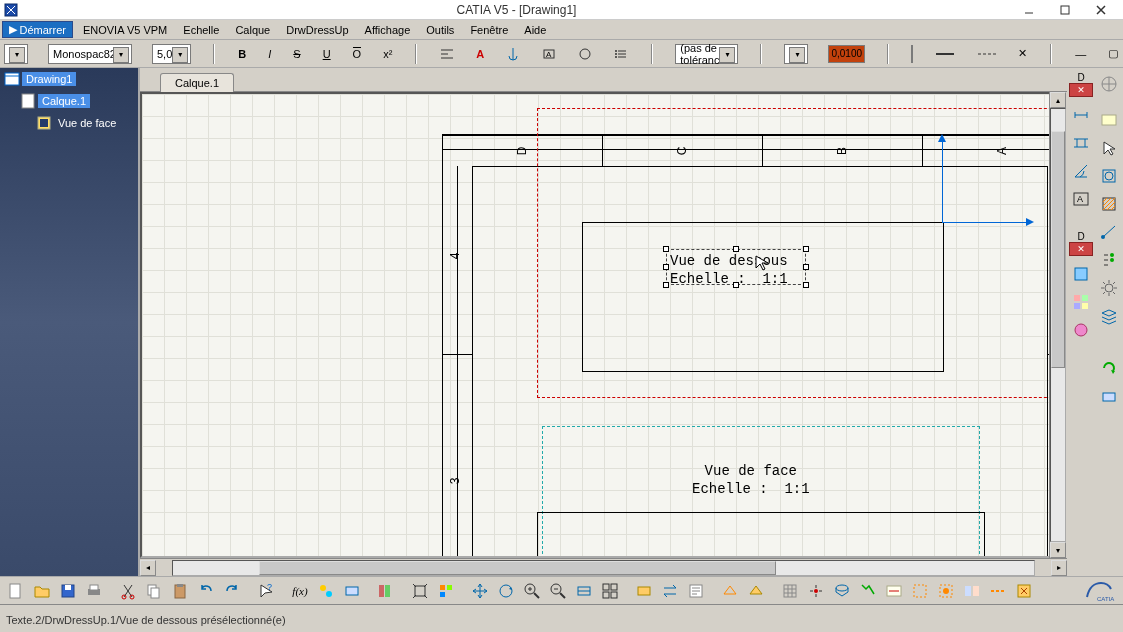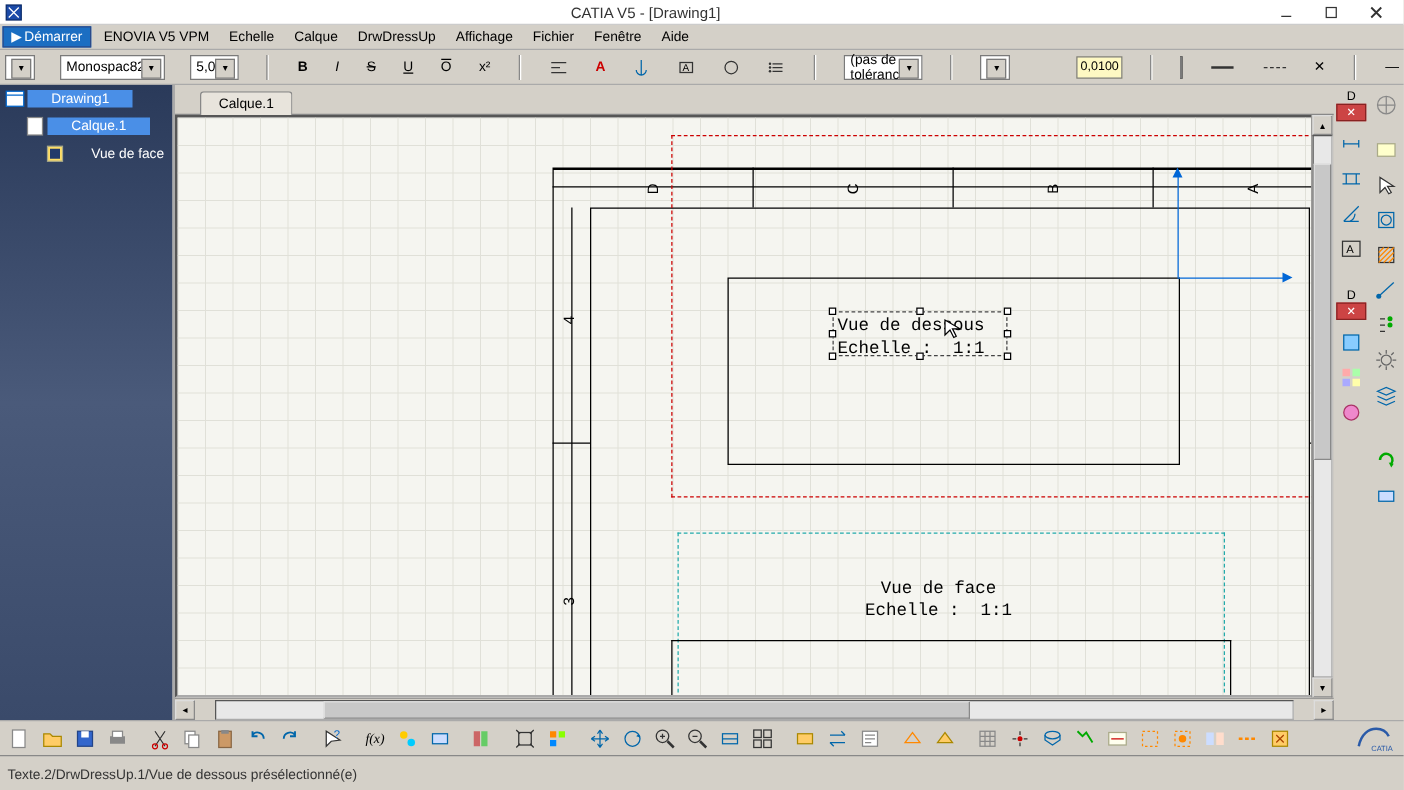--- a/index.html
+++ b/index.html
@@ -17,30 +17,30 @@
 .menubar .start .arr { margin-right: 2px; }
 .menubar .menuitem { padding: 2px 8px; cursor: pointer; text-decoration: underline; text-decoration-color: transparent; }
 
 
 .fmt-bar { height: 28px; background: #d4d0c8; display: flex; align-items: center; padding: 2px 4px; border-bottom: 1px solid #aaa; gap: 20px; }
 .fmt-bar .combo { height: 20px; border: 1px solid #7a7a7a; background: #fff; font-size: 11px; padding: 0 18px 0 4px; position: relative; display: inline-flex; align-items: center; }
 .fmt-bar .combo::after { content: "▾"; position: absolute; right: 2px; top: 2px; width: 14px; height: 14px; background: #d4d0c8; border: 1px solid #7a7a7a; display: flex; align-items: center; justify-content: center; font-size: 8px; }
 .fmt-bar .btn { width: 22px; height: 22px; display: flex; align-items: center; justify-content: center; border: 1px solid transparent; cursor: pointer; }
 .fmt-bar .sep { width: 2px; height: 20px; border-left: 1px solid #888; border-right: 1px solid #fff; margin: 0 2px; }
 .fmt-bar .colorbox { width: 44px; height: 18px; border: 1px solid #7a7a7a; background: #000; position: relative; }
-.fmt-bar .fieldbox { width: 50px; height: 18px; border: 1px solid #7a7a7a; background: #fef9c3; display:flex; align-items:center; padding:0 2px; font-size: 10px; margin-left: 33px;}
+.fmt-bar .fieldbox { width: 50px; height: 18px; border: 1px solid #7a7a7a; background: #c2410c; display:flex; align-items:center; padding:0 2px; font-size: 10px;}
 
 
 .main { display: flex; height: 508px; }
 
 
 .tree-panel { width: 140px; background: linear-gradient(to bottom, #2a3a5a, #4a5a7a 50%, #3a4a6a); color: #fff; overflow: hidden; font-size: 11px; border-right: 2px solid #aaa;}
 .tree-panel .node { display: flex; align-items: center; height: 22px; padding-left: 4px; white-space: nowrap; }
 .tree-panel .node .ticon { width: 16px; height: 16px; margin-right: 2px; flex-shrink: 0; }
-.tree-panel .node span.label { padding: 1px 19px; }
+.tree-panel .node span.label { padding: 1px 4px; }
 .tree-panel .lvl1 { padding-left: 20px; }
 .tree-panel .lvl2 { padding-left: 36px; }
 .tree-panel .sel-blue span.label { background: #4a8fe7; color: #fff; }
 .tree-panel .sel-orange span.label { background: #ff8c1a; color: #fff; }
 
 
 .canvas-wrap { flex: 1; background: #d4d0c8; display: flex; flex-direction: column; position: relative; }
 .tab-row { height: 24px; background: #d4d0c8; display: flex; align-items: flex-end; padding-left: 20px; border-bottom: 1px solid #888; }
 .tab-row .tab { background: #d4d0c8; border: 1px solid #888; border-bottom: none; padding: 3px 14px; font-size: 11px; border-radius: 3px 3px 0 0; position: relative; top: 1px; background:#e8e4dc;}
 .viewport { flex: 1; background: #f5f5f0; position: relative; overflow: hidden; border: 2px inset #aaa; margin: 0 0 0 0;}
@@ -121,21 +121,21 @@
 <div class="menubar">
   <div class="start">
       <span class="arr">▶</span>
       <span>Démarrer</span>
     </div>
   <div class="menuitem">ENOVIA V5 VPM</div>
   <div class="menuitem">Echelle</div>
   <div class="menuitem">Calque</div>
   <div class="menuitem">DrwDressUp</div>
   <div class="menuitem">Affichage</div>
-  <div class="menuitem">Fichier</div>
+  <div class="menuitem">Outils</div>
   <div class="menuitem">Fenêtre</div>
   <div class="menuitem">Aide</div>
 </div>
 
 <div class="fmt-bar">
   <div class="combo" style="width:86px"></div>
   <div class="combo" style="width:84px">Monospac821</div>
   <div class="combo" style="width:40px">5,0</div>
   <div class="sep"></div>
   <div class="btn">

